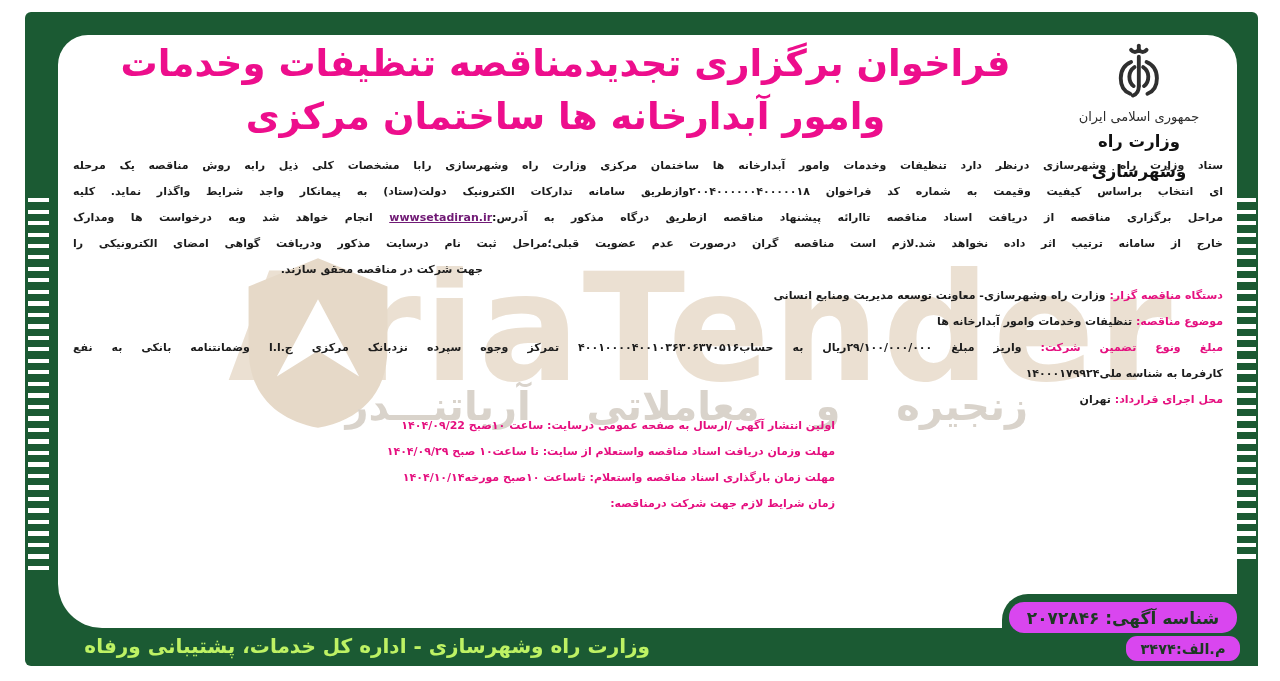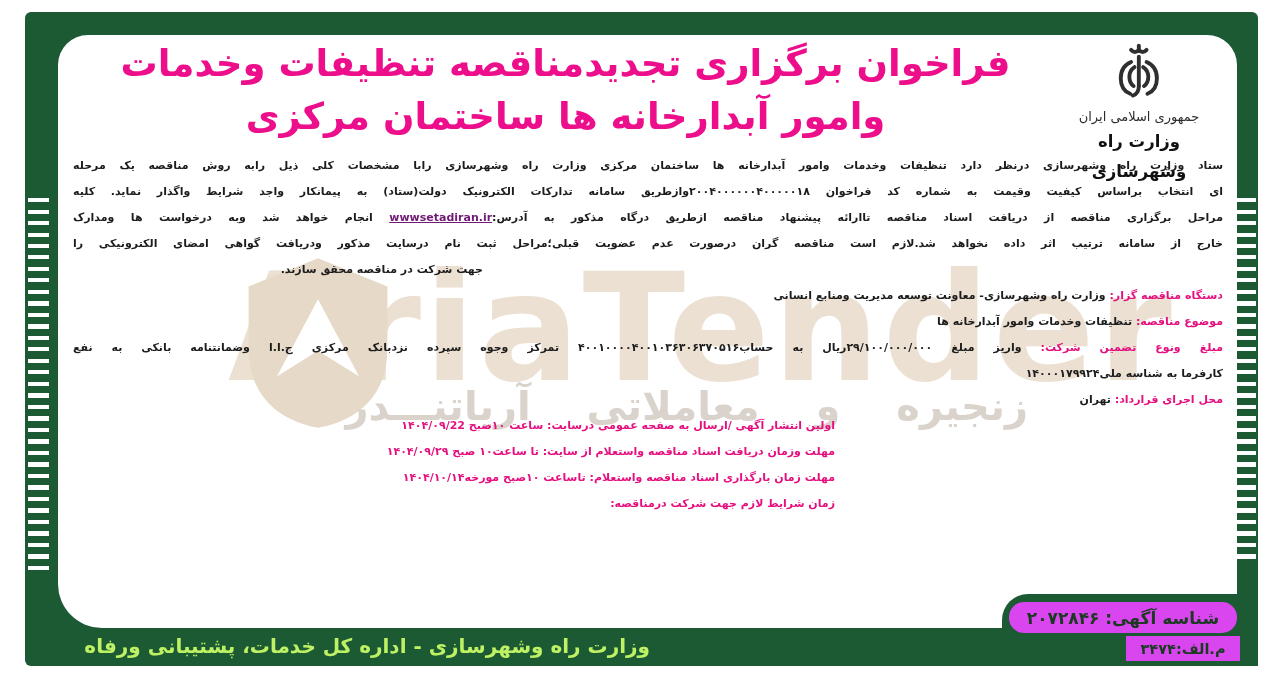--- a/index.html
+++ b/index.html
@@ -73,21 +73,21 @@
   
   .badge-panel{
     position:absolute;right:0;bottom:0;width:256px;height:72px;
     background:#1b5a33;border-top-left-radius:26px;
   }
   .badge{
     position:absolute;background:#d946ef;color:#1c3a22;font-weight:bold;
     display:flex;align-items:center;justify-content:center;direction:rtl;
   }
   .badge.b1{right:21px;bottom:33px;width:228px;height:31px;border-radius:15px;font-size:17px;}
-  .badge.b2{right:18px;bottom:5px;width:114px;height:25px;border-radius:0;font-size:14.5px;}
+  .badge.b2{right:18px;bottom:5px;width:114px;height:25px;border-radius:11px;font-size:14.5px;}
   .footer-text{
     position:absolute;left:45px;bottom:8px;width:580px;
     direction:rtl;text-align:right;
     color:#bef264;font-weight:bold;font-size:20px;white-space:nowrap;
   }
 </style>
 </head>
 <body>
 
 <div class="stage">

